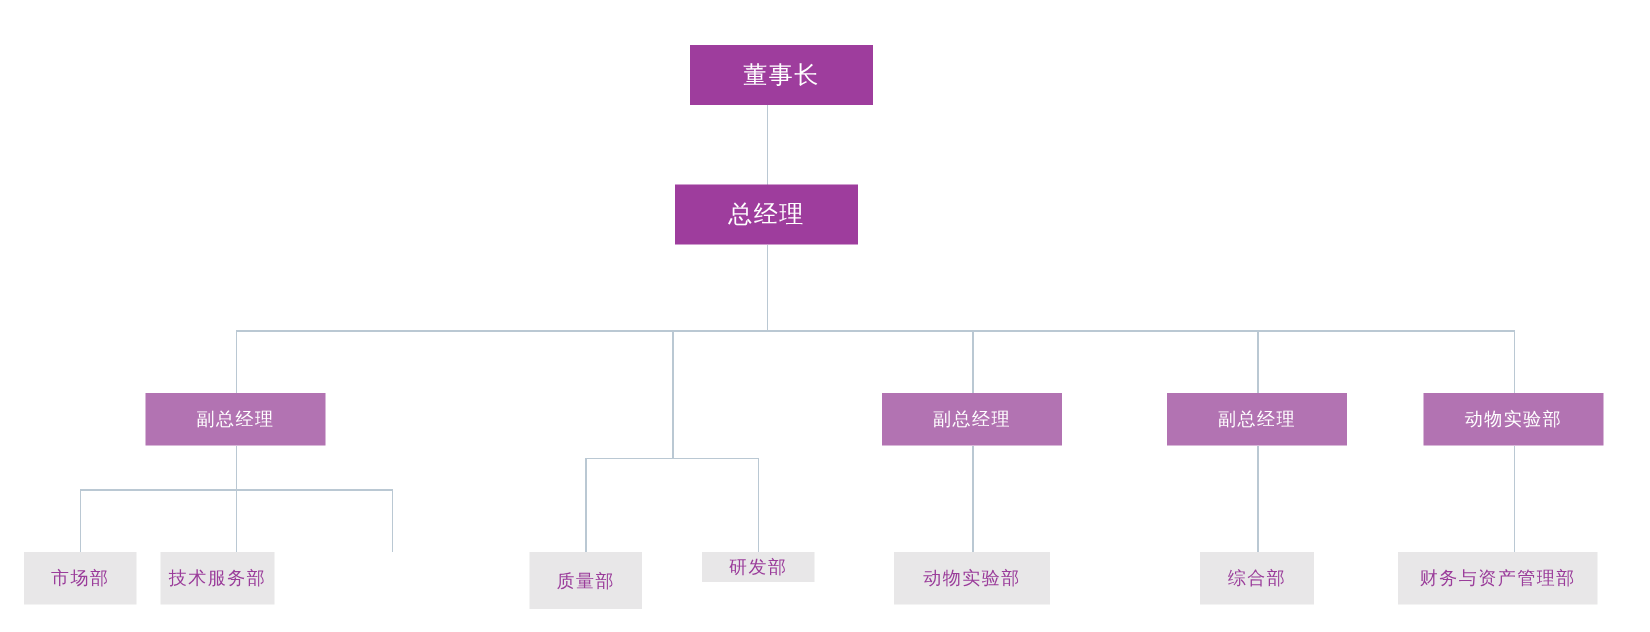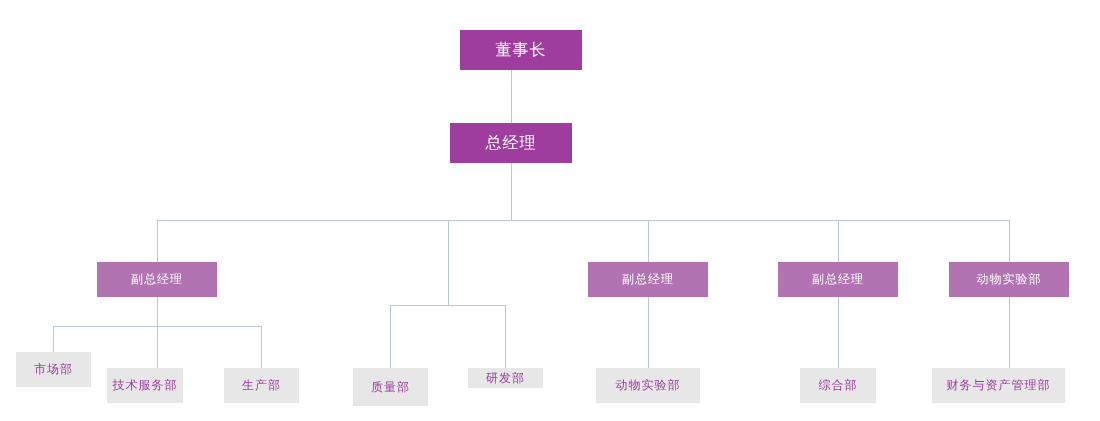--- a/index.html
+++ b/index.html
@@ -53,21 +53,21 @@
     background:var(--dept-bg);
     color:var(--dept-text);
   }
   
   #node-chairman      {left:460px; top:30px;  width:122px; height:40px;}
   #node-gm            {left:450px; top:123px; width:122px; height:40px;}
   #node-vgm1          {left:97px;  top:262px; width:120px; height:35px;}
   #node-vgm2          {left:588px; top:262px; width:120px; height:35px;}
   #node-vgm3          {left:778px; top:262px; width:120px; height:35px;}
   #node-cfo           {left:949px; top:262px; width:120px; height:35px;}
-  #node-marketing     {left:16px;  top:352px; width:75px;  height:35px;}
+  #node-marketing     {left:16px;  top:368px; width:75px;  height:35px;}
   #node-tech-service  {left:107px; top:368px; width:76px; height:35px;}
   #node-production    {left:224px; top:368px; width:75px;  height:35px;}
   #node-quality       {left:353px; top:368px; width:75px;  height:38px;}
   #node-rd            {left:468px; top:368px; width:75px;  height:20px;}
   #node-animal-lab    {left:596px; top:368px; width:104px; height:35px;}
   #node-general       {left:800px; top:368px; width:76px;  height:35px;}
   #node-finance-asset {left:932px; top:368px; width:133px; height:35px;}
 </style>
 </head>
 <body>
@@ -106,20 +106,19 @@
   <div class="node exec" id="node-chairman">董事长</div>
   <div class="node exec" id="node-gm">总经理</div>
 
   <div class="node manager" id="node-vgm1">副总经理</div>
   <div class="node manager" id="node-vgm2">副总经理</div>
   <div class="node manager" id="node-vgm3">副总经理</div>
   <div class="node manager" id="node-cfo">动物实验部</div>
 
   <div class="node dept" id="node-marketing">市场部</div>
   <div class="node dept" id="node-tech-service">技术服务部</div>
-  <div class="node dept" id="node-production">生产部</div>
   <div class="node dept" id="node-quality">质量部</div>
   <div class="node dept" id="node-rd">研发部</div>
   <div class="node dept" id="node-animal-lab">动物实验部</div>
   <div class="node dept" id="node-general">综合部</div>
   <div class="node dept" id="node-finance-asset">财务与资产管理部</div>
 
 </div>
 
 </body></html>

